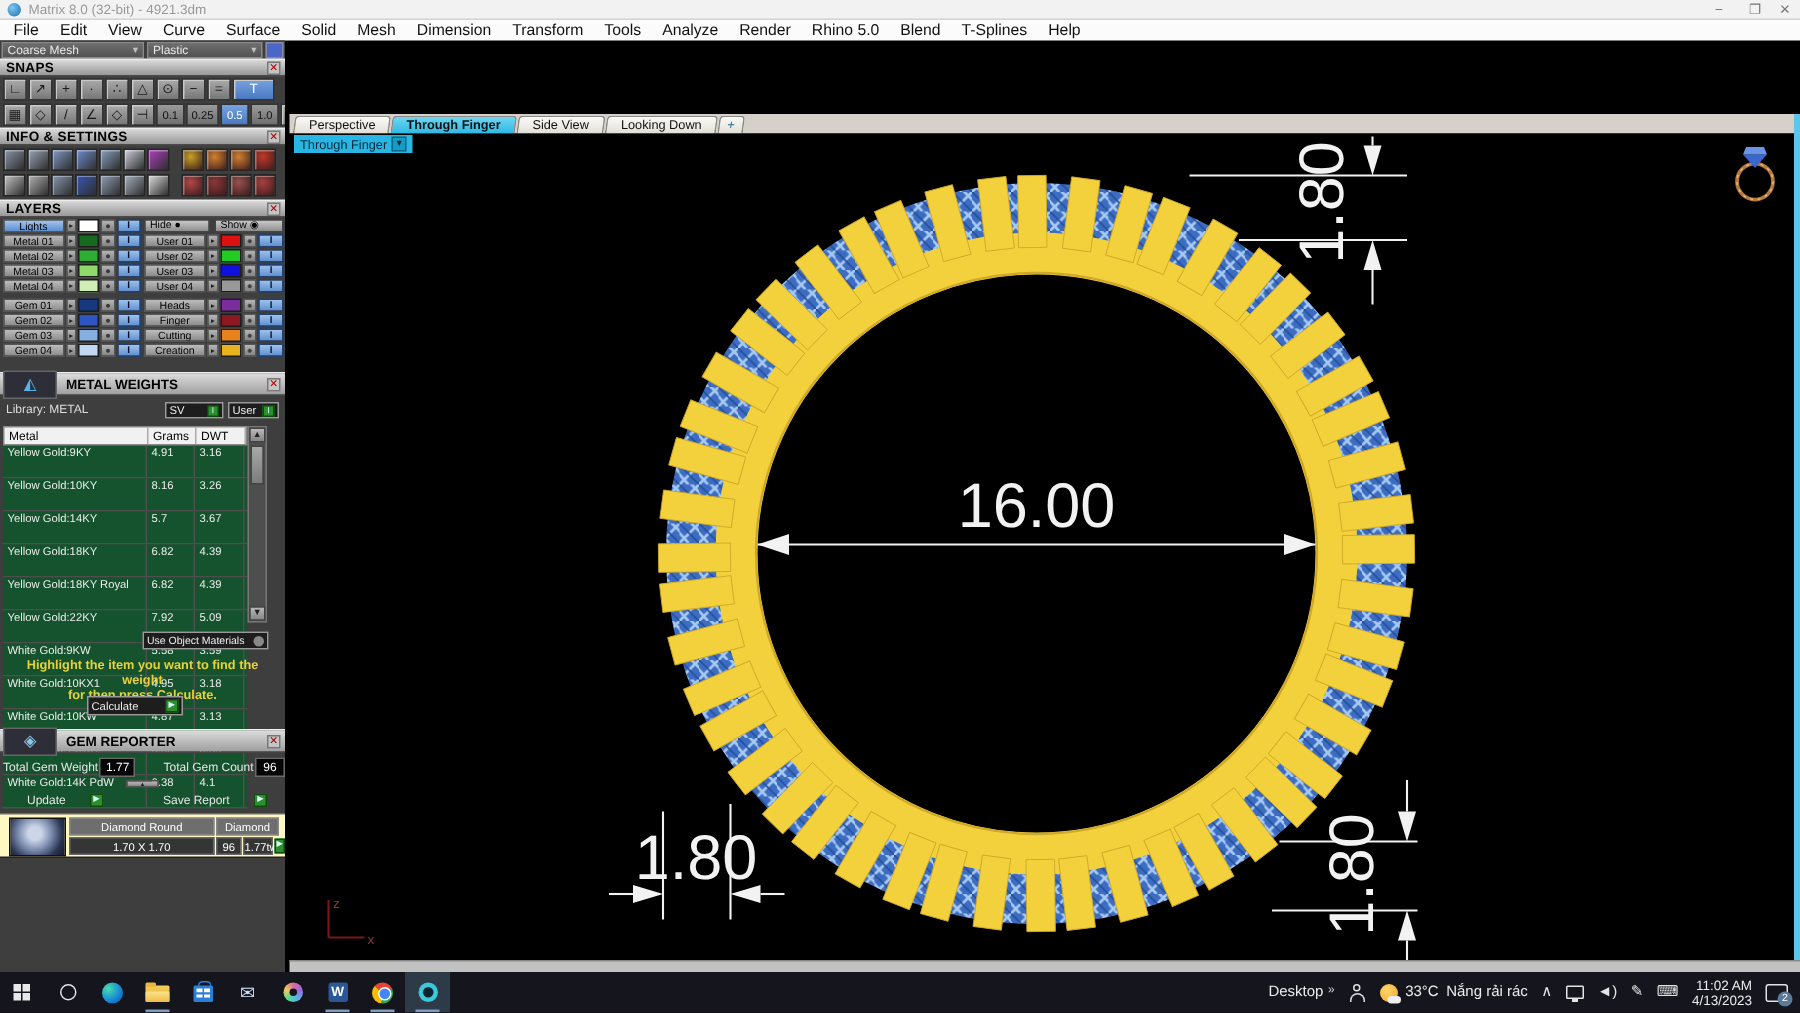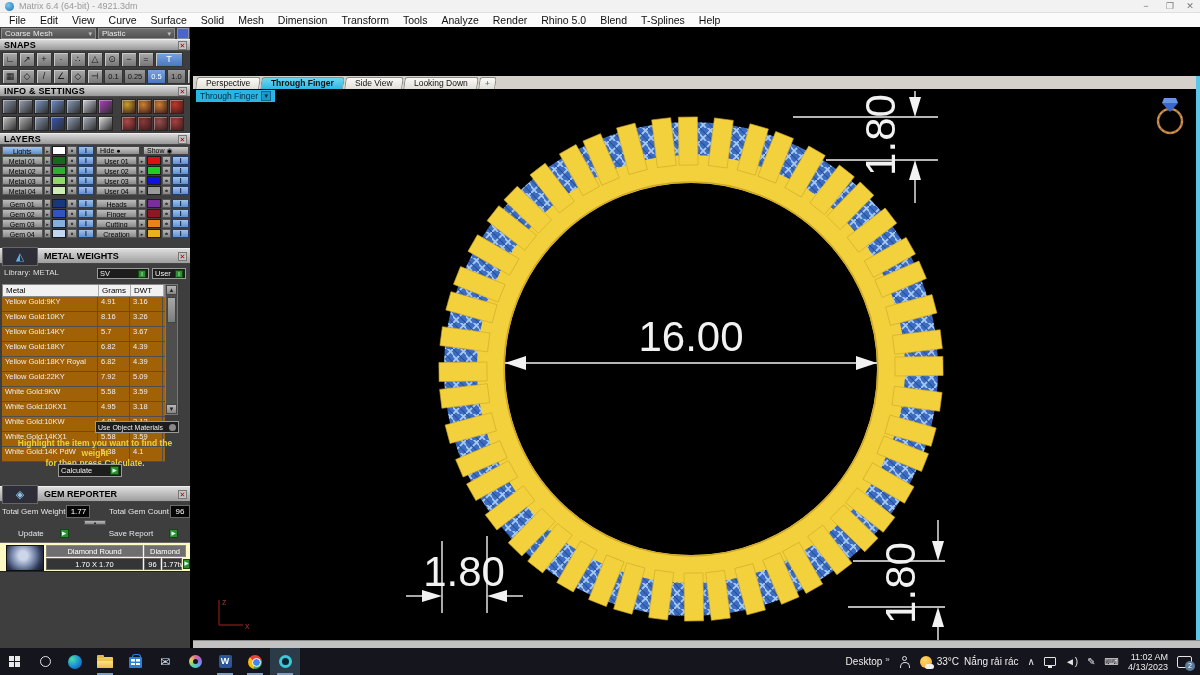--- a/index.html
+++ b/index.html
@@ -56,21 +56,21 @@
               line-height:15px;padding-left:44px}
   .mw-ico{position:absolute;left:2px;top:-2px;width:36px;height:19px;background:#2e2e38;border:1px solid #666;
           color:#5ab0e8;font-size:11px;line-height:17px;text-align:center}
   .mwlabel{color:#ddd;font-size:8px}
   .dbtn{background:#1d1d1d;border:1px solid #9a9a9a;color:#eee;font-size:7.5px;display:flex;align-items:center;
         justify-content:space-between;padding:0 2px;gap:2px}
   .gsq{width:8px;height:8px;background:#2e8f2e;border:1px solid #0f4a0f;color:#dff;font-size:5.5px;line-height:7px;text-align:center}
   .mhrow{display:flex;background:#f1f1f1;border:1px solid #888;height:13px}
   .mhcell{font-size:8px;color:#000;line-height:12px;padding-left:3px;border-right:1px solid #aaa}
   .c1{width:96px}.c2{width:32px}.c3{width:33px}
-  .mrow{display:flex;background:#a16207;border-bottom:1px solid #4e4e4e;height:15px}
+  .mrow{display:flex;background:#14532d;border-bottom:1px solid #4e4e4e;height:22px}
   .mcell{font-size:7.5px;color:#ececec;line-height:10px;padding-left:3px;border-right:1px solid #4e4e4e;
          white-space:nowrap;overflow:hidden}
   .mscroll{position:absolute;left:165px;width:13px;background:#4e4e4e;border:1px solid #777}
   .sarrow{position:absolute;left:0;width:11px;height:10px;background:linear-gradient(#b9b9b9,#868686);
           border:1px solid #444;color:#222;font-size:6px;line-height:9px;text-align:center}
   .sthumb{position:absolute;left:1px;top:12px;width:9px;height:26px;background:linear-gradient(#a8a8a8,#7c7c7c);border:1px solid #444}
   .instr{position:absolute;left:4px;width:182px;text-align:center;color:#e8d23a;font-weight:bold;font-size:8.5px;line-height:10px}
   
   .vbox{background:#060606;border:1px solid #6a6a6a;color:#fff;font-size:8px;text-align:center;line-height:11px}
   .grlabel{color:#e6e6e6;font-size:8px;line-height:13px;white-space:nowrap}
@@ -137,21 +137,21 @@
          font-size:7px;line-height:10px;text-align:center}
   svg{display:block}
 </style>
 </head>
 <body>
 
 <div id="app">
 
   <div class="titlebar">
     <div class="title-ico"></div>
-    <div class="title-text">Matrix 6.4 (64-bit) - 4921.3dm</div>
+    <div class="title-text">Matrix 8.0 (32-bit) - 4921.3dm</div>
     <div class="win-btn" style="right:46px">−</div>
     <div class="win-btn" style="right:22px">❐</div>
     <div class="win-btn" style="right:2px">✕</div>
   </div>
 
   <div class="menubar" id="menubar">
       <span class="menu-item">File</span>
       <span class="menu-item">Edit</span>
       <span class="menu-item">View</span>
       <span class="menu-item">Curve</span>
@@ -368,21 +368,21 @@
     </div>
 
     <div class="mw-icohead" style="top:221px">
       <div class="mw-ico">◭</div>
       <span>METAL WEIGHTS</span>
       <span class="x" style="position:absolute;right:3px;top:3px;width:9px;height:9px;background:#c5c5c5;border:1px solid #777;color:#a00;font-size:7px;line-height:7px;text-align:center">✕</span>
     </div>
     <div style="position:absolute;left:4px;top:241px;width:182px;height:13px;display:flex;align-items:flex-start">
       <span class="mwlabel">Library: METAL</span>
       <span style="flex:1"></span>
-      <div class="dbtn" style="width:52px;height:11px">
+      <div class="dbtn" style="width:39px;height:11px">
         <span>SV</span>
           <span class="gsq">I</span>
         </div>
       <div class="dbtn" style="width:34px;height:11px;margin-left:3px">
         <span>User</span>
           <span class="gsq">I</span>
         </div>
     </div>
     <div style="position:absolute;left:2px;top:257px;width:163px">
       <div class="mhrow" id="metal-head">

